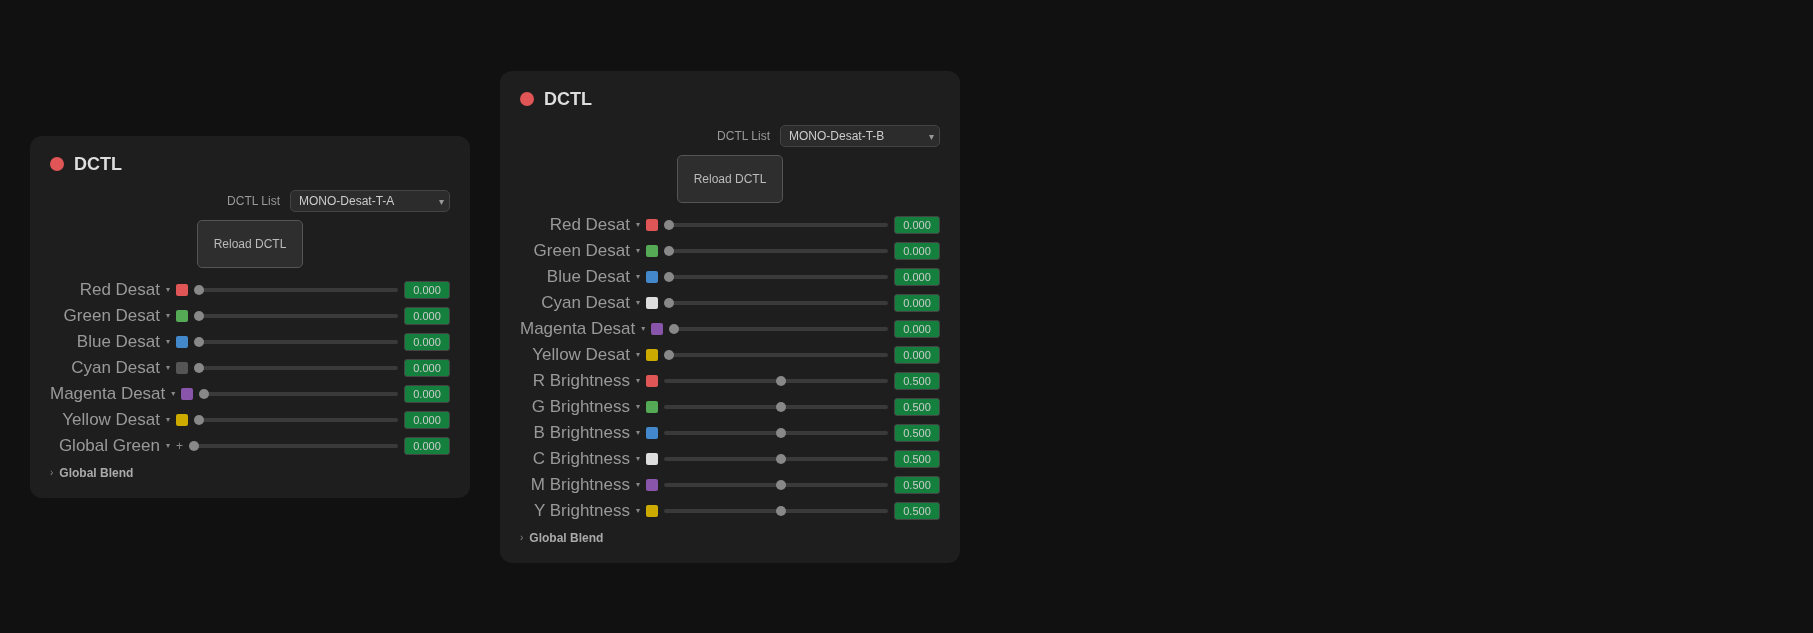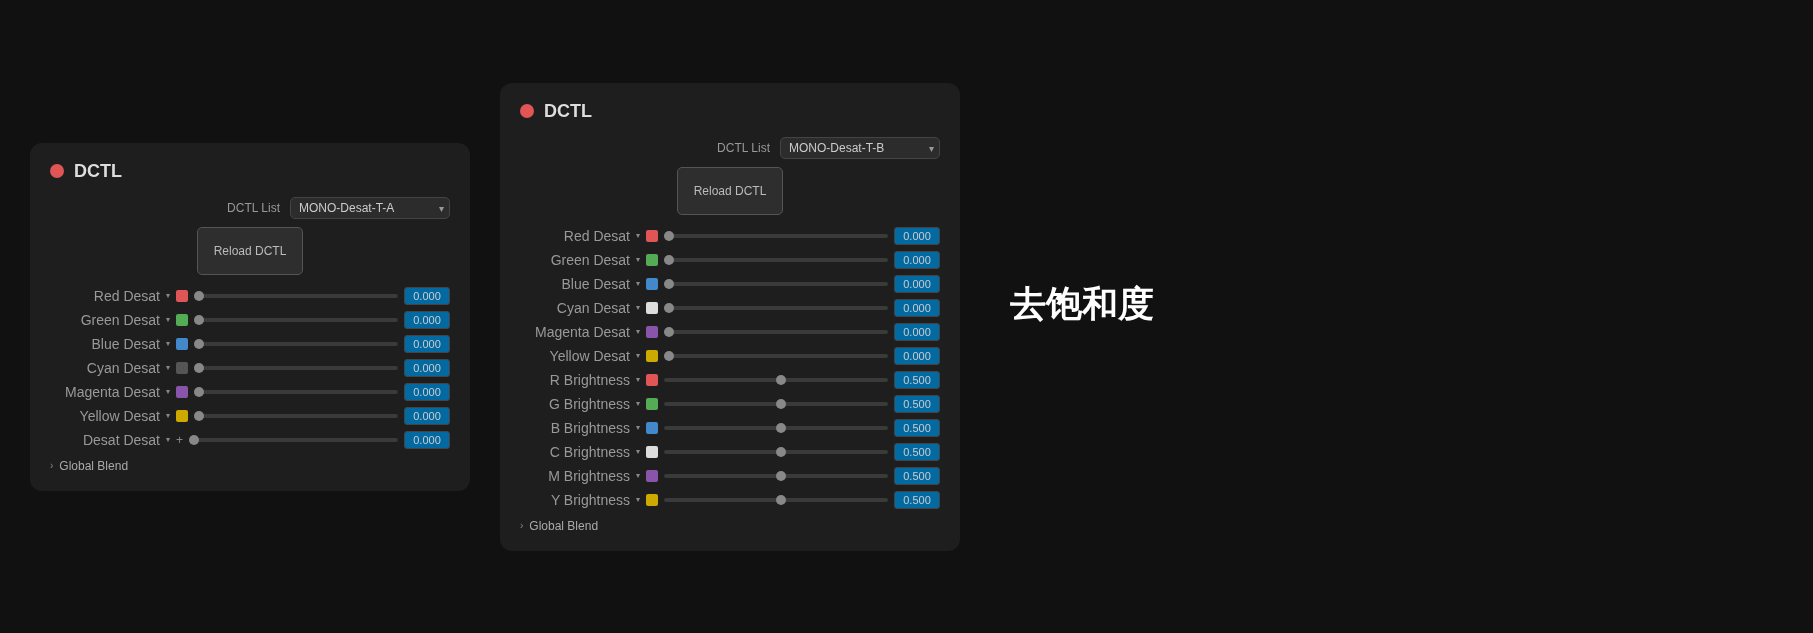--- a/index.html
+++ b/index.html
@@ -105,21 +105,21 @@
     }
 
     .param-row {
       display: flex;
       align-items: center;
       margin-bottom: 6px;
       gap: 6px;
     }
 
     .param-label {
-      font-size: 14px;
+      font-size: 17px;
       color: #999;
       text-align: right;
       min-width: 110px;
       flex-shrink: 0;
     }
 
     .color-swatch {
       width: 12px;
       height: 12px;
       border-radius: 2px;
@@ -146,21 +146,21 @@
       background: #888;
       border-radius: 50%;
       position: absolute;
       top: 50%;
       transform: translateY(-50%);
     }
 
     .param-value {
       font-size: 11px;
       color: #ccc;
-      background: #0369a1;
+      background: #15803d;
       border: 1px solid #444;
       border-radius: 3px;
       padding: 2px 5px;
       min-width: 46px;
       text-align: center;
     }
 
     .plus-icon {
       font-size: 12px;
       color: #888;
@@ -175,20 +175,21 @@
     }
 
     .chevron-right {
       font-size: 10px;
       color: #888;
     }
 
     .global-blend-label {
       font-size: 12px;
       color: #aaa;
+      font-weight: bold;
     }
 
     
     .info-panel {
       flex: 1;
       padding: 10px 20px;
     }
 
     .info-title {
       font-size: 36px;
@@ -271,21 +272,21 @@
   <div class="param-row">
     <span class="param-label">Yellow Desat</span>
     <span class="triangle-icon">▾</span>
     <div class="color-swatch" style="background:#ccaa00;"></div>
     <div class="slider-track">
         <div class="slider-thumb" style="left:0%;"></div>
       </div>
     <span class="param-value">0.000</span>
   </div>
   <div class="param-row">
-    <span class="param-label">Desat Desat</span>
+    <span class="param-label">Global Green</span>
     <span class="triangle-icon">▾</span>
     <span class="plus-icon">+</span>
     <div class="slider-track">
         <div class="slider-thumb" style="left:0%;"></div>
       </div>
     <span class="param-value">0.000</span>
   </div>
 
   <div class="global-blend-row">
     <span class="chevron-right">›</span>
@@ -420,14 +421,13 @@
     <span class="param-value">0.500</span>
   </div>
 
   <div class="global-blend-row">
     <span class="chevron-right">›</span>
     <span class="global-blend-label">Global Blend</span>
   </div>
 </div>
 
 <div class="info-panel">
-  <h1 class="info-title">去饱和度</h1>
 </div>
 
 </body></html>

